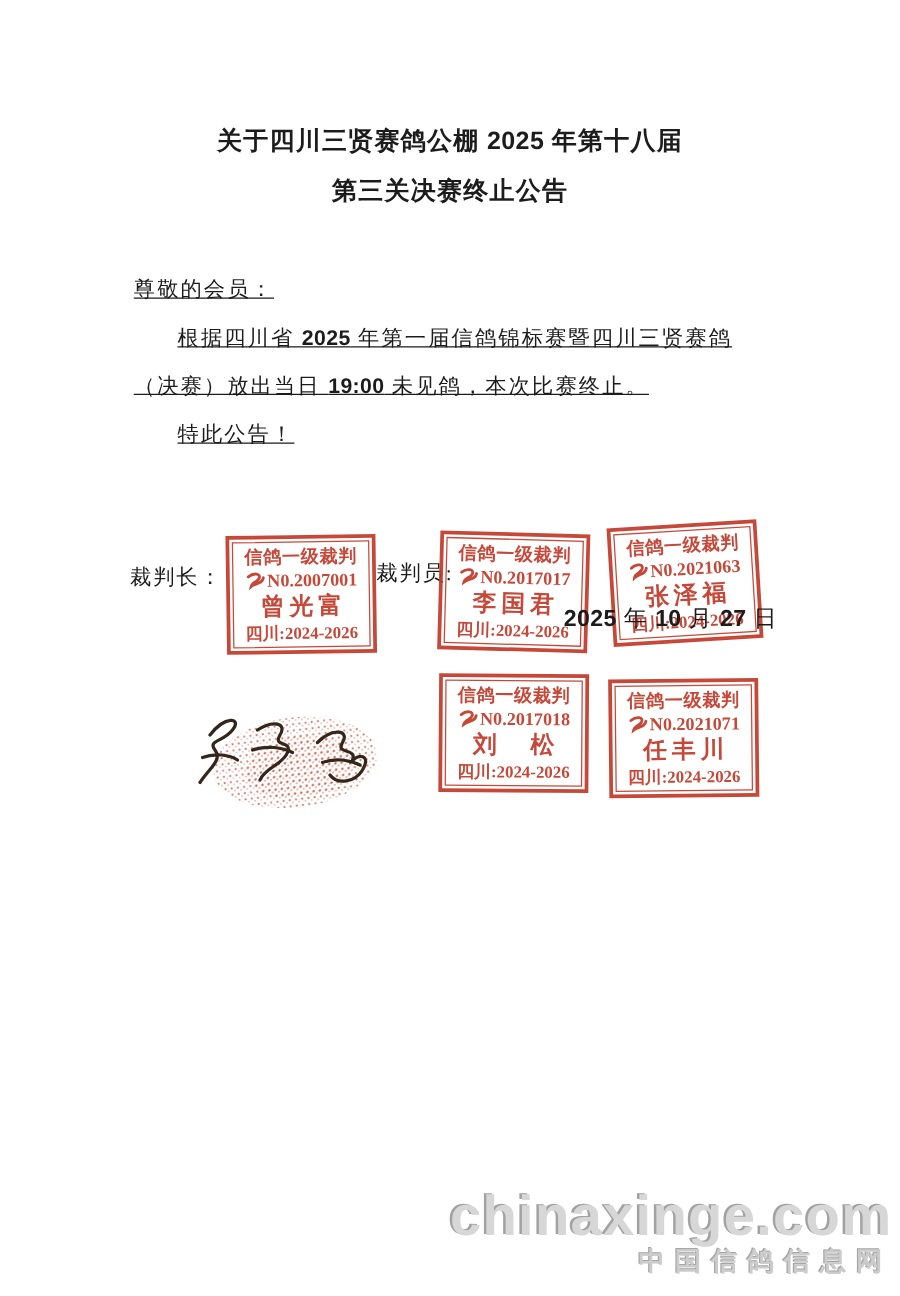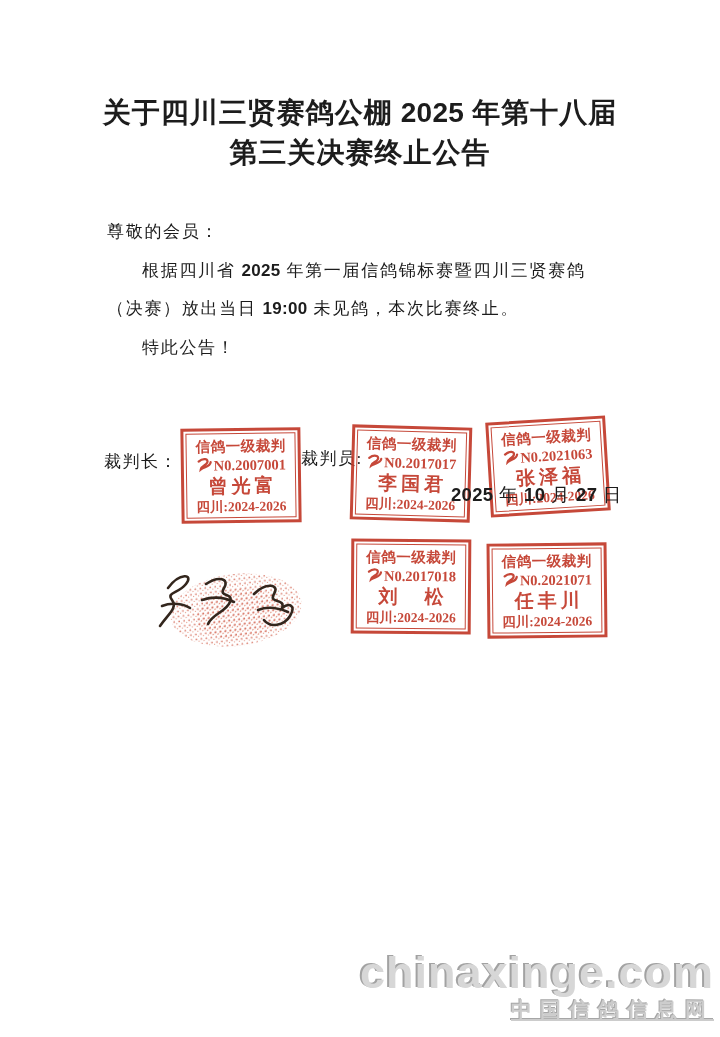--- a/index.html
+++ b/index.html
@@ -11,29 +11,29 @@
     overflow: hidden;
     font-family: "Liberation Serif", "DejaVu Serif", serif;
     color: #1c1c1c;
   }
   .page { position: absolute; inset: 0; }
 
   
   .doc-title {
     position: absolute; top: 93px; left: 0; width: 720px;
     text-align: center; font-weight: bold;
-    font-size: 28px; line-height: 40px; letter-spacing: 1px;
+    font-size: 20px; line-height: 40px; letter-spacing: 1px;
   }
 
   
   .doc-body {
     position: absolute; top: 213px; left: 107px; width: 528px;
     font-size: 17px; line-height: 38.7px; letter-spacing: 1.7px;
   }
-  .doc-line { white-space: nowrap; }
+  .doc-line { white-space: nowrap; text-decoration: underline; }
   .indent { padding-left: 35px; }
   .num { font-family: "Liberation Sans", "DejaVu Sans", sans-serif; font-weight: bold; letter-spacing: 0.3px; }
 
   
   .seal-label {
     position: absolute; font-size: 17px; letter-spacing: 1.5px; z-index: 1;
   }
   #chief-judge-label { left: 104px; top: 450px; }
   #judges-label { left: 301px; top: 447px; }
 
@@ -77,21 +77,20 @@
   .wm-site {
     font-size: 45px; font-weight: bold; line-height: 45px;
     color: #d7d7d7; letter-spacing: 1px;
     text-shadow: -2px -1px 0 #a2a2a2, 1px 1px 0 #ffffff;
     margin-top: 12px;
   }
   .wm-cn {
     font-size: 21px; font-weight: bold; line-height: 24px; margin-top: 3px;
     color: #cccccc; letter-spacing: 8px;
     text-shadow: -1px -1px 0 #a6a6a6, 1px 1px 0 #ffffff;
-    text-decoration: underline;
   }
 </style>
 </head>
 <body>
 
 <div class="page">
 
   <div class="doc-title">
     <div class="autonum">关于四川三贤赛鸽公棚 <span class="num">2025</span> 年第十八届</div>
     <div>第三关决赛终止公告</div>

